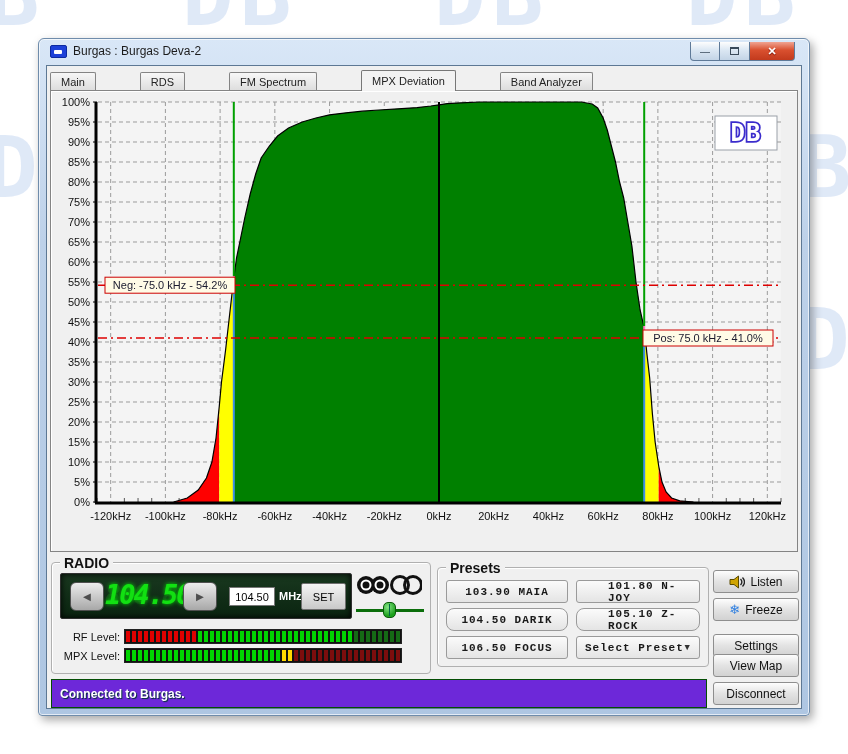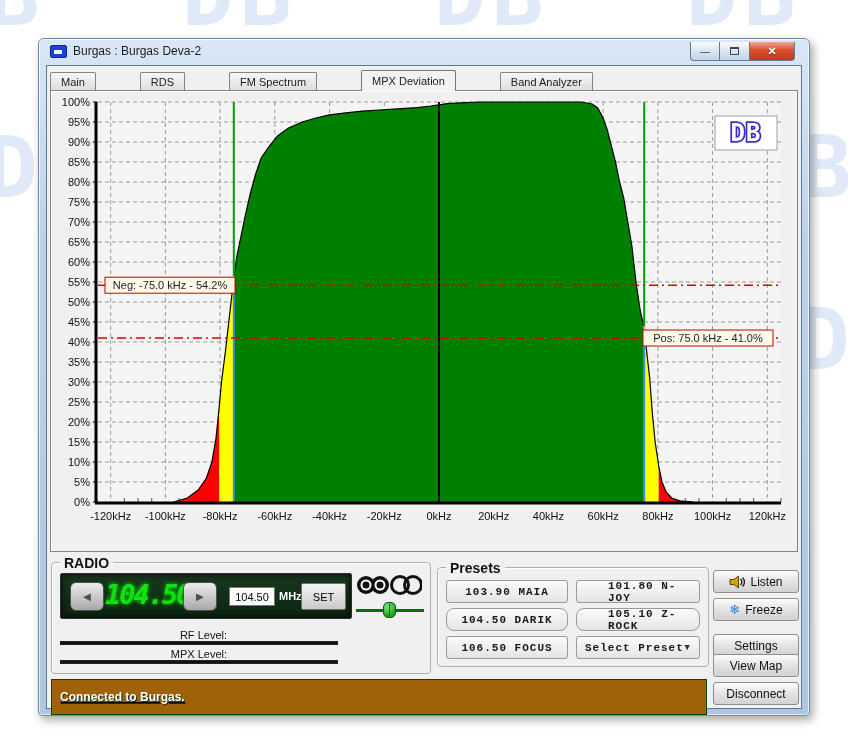--- a/index.html
+++ b/index.html
@@ -88,21 +88,21 @@
   #freq-unit { position:absolute; left:218px; top:16px; color:#fff; font-size:11px; font-weight:bold; }
   #set-btn { position:absolute; left:240px; top:9px; width:45px; height:27px;
            background:linear-gradient(#f5f5f5,#c9c9c9); border:1px solid #6f6f6f;
            border-radius:2px; font-size:11px; display:flex; align-items:center; justify-content:center; }
   #stereo-area { position:absolute; left:304px; top:10px; width:70px; height:46px; }
   #slider-track { position:absolute; left:0; top:36px; width:68px; height:3px; background:#0b6e0b; }
   #slider-knob { position:absolute; left:27px; top:29px; width:13px; height:16px; border-radius:5px;
            background:radial-gradient(circle at 35% 30%,#86e486,#1da11d 70%); border:1px solid #0a5a0a; }
   #slider-knob::after { content:""; position:absolute; left:5px; top:1px; width:1px; height:12px; background:#064; }
 
-  .meter-row { position:absolute; left:8px; display:flex; align-items:center; height:15px;flex-direction:column; }
+  .meter-row { position:absolute; left:8px; display:flex; align-items:center; height:15px; }
   .meter-label { width:60px; text-align:right; font-size:11px; color:#111; margin-right:4px; }
   .meter-bar { display:flex; height:15px; border:1px solid #222; background:#111; padding:1px; }
   .seg { width:4px; margin-right:2px; height:100%; }
   .seg:last-child { margin-right:0; }
 
   
   #presets-group { left:390px; top:501px; width:272px; height:100px; }
   .preset-btn { position:absolute; height:23px; background:linear-gradient(#fbfbfb,#e4e4e4);
            border:1px solid #9a9a9a; border-radius:3px; font-family:"Liberation Mono", monospace;
            font-weight:bold; font-size:11px; letter-spacing:1px; color:#1a1a1a;
@@ -114,22 +114,22 @@
   #preset-select .caret { font-size:9px; color:#333; }
 
   
   .action-btn { position:absolute; left:666px; width:86px; height:23px;
            background:linear-gradient(#fdfdfd,#e3e3e3 50%,#d2d2d2); border:1px solid #8e8e8e;
            border-radius:3px; font-size:12px; color:#111; display:flex; align-items:center;
            justify-content:center; gap:5px; }
   .snowflake { color:#2f7fe0; font-size:13px; line-height:1; }
 
   
-  #conn-bar { position:absolute; left:4px; top:613px; width:656px; height:36px;
-           background:#a16207; border:1px solid #044d04; display:flex; align-items:center;text-decoration:underline; }
+  #conn-bar { position:absolute; left:4px; top:613px; width:656px; height:29px;
+           background:#6d28d9; border:1px solid #044d04; display:flex; align-items:center; }
   #conn-text { color:#fff; font-weight:bold; font-size:12px; margin-left:8px;
            text-shadow:1px 1px 1px #033; }
 </style>
 </head>
 <body>
 
 <div id="watermarks">
     <span class="wm" style="left: -70px; top: -55px;">DB</span>
     <span class="wm" style="left: 182px; top: -55px;">DB</span>
     <span class="wm" style="left: 434px; top: -55px;">DB</span>

